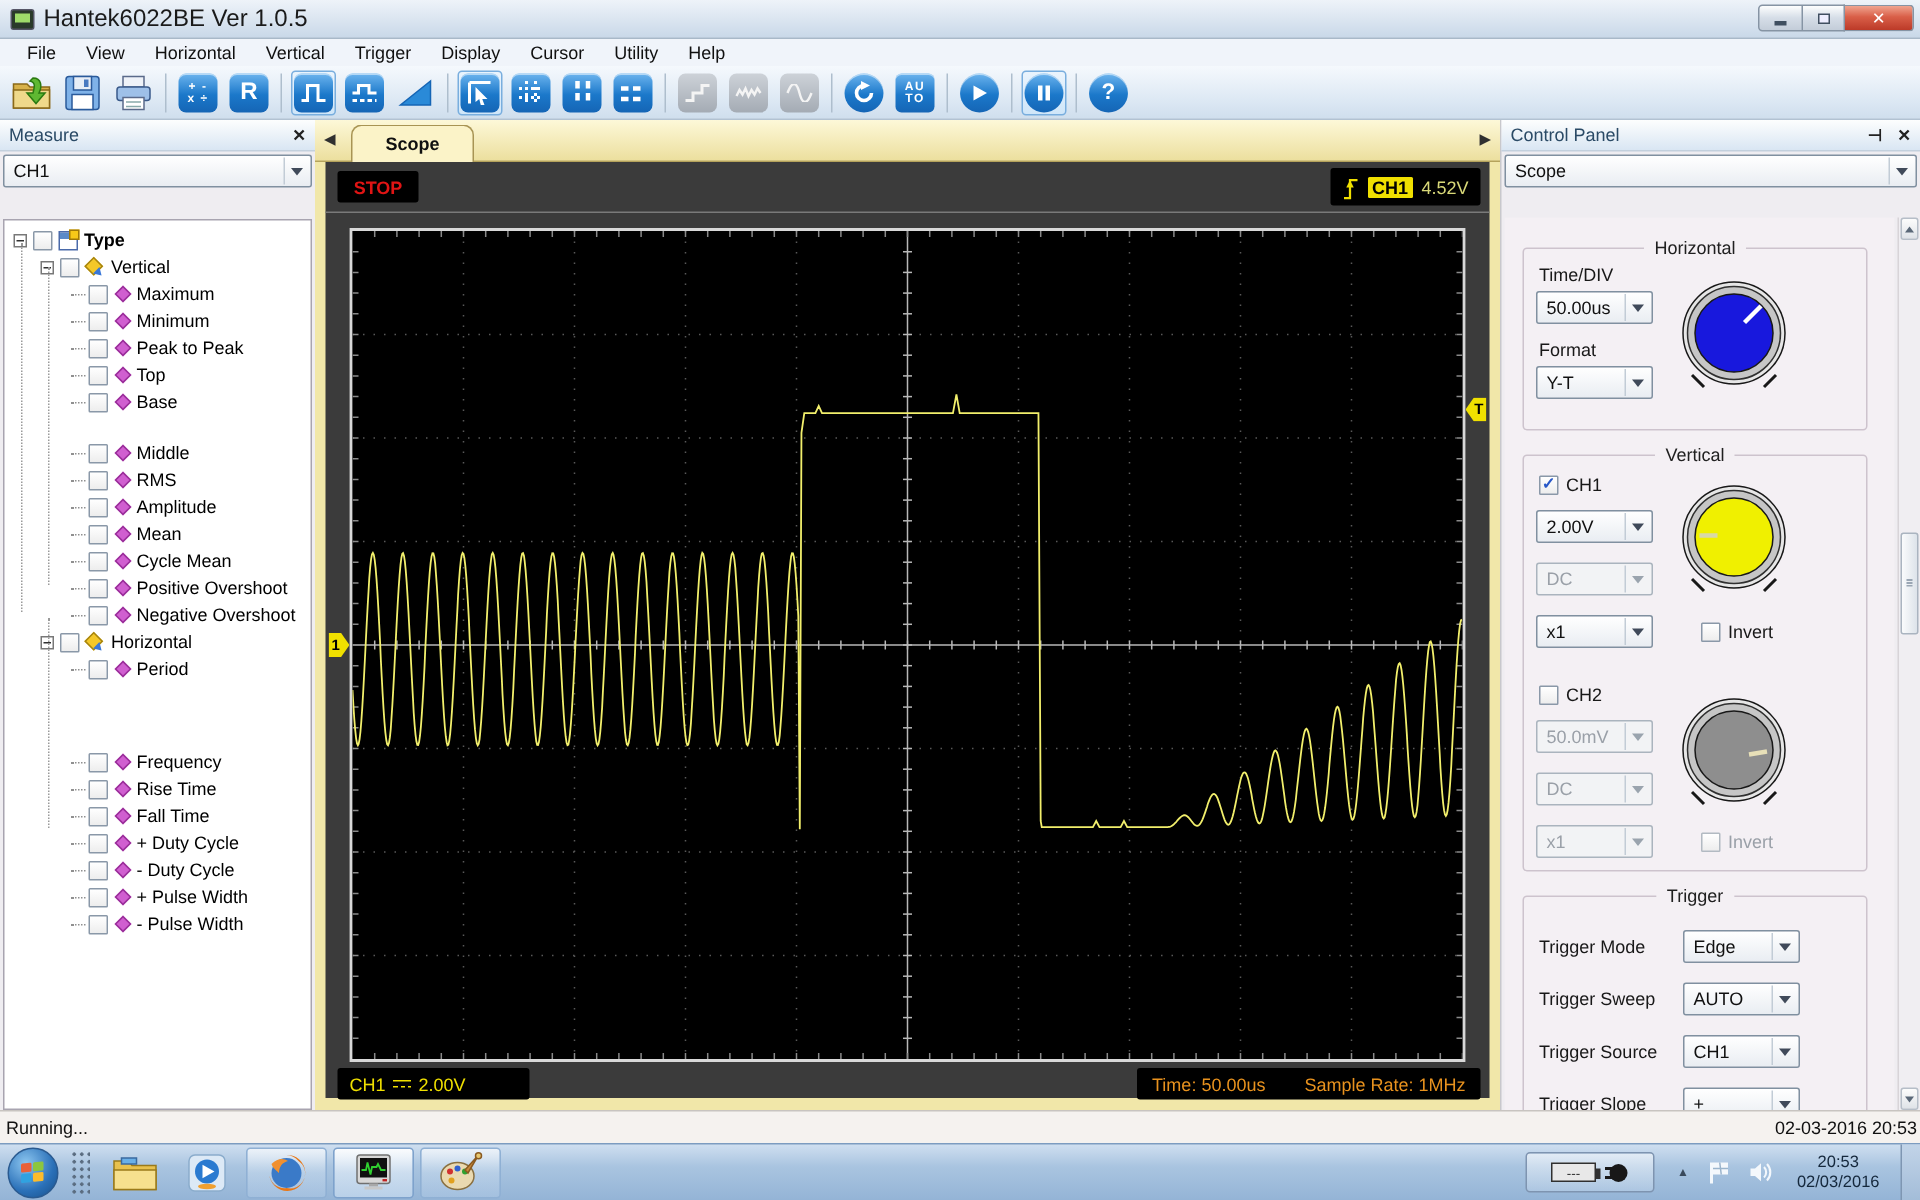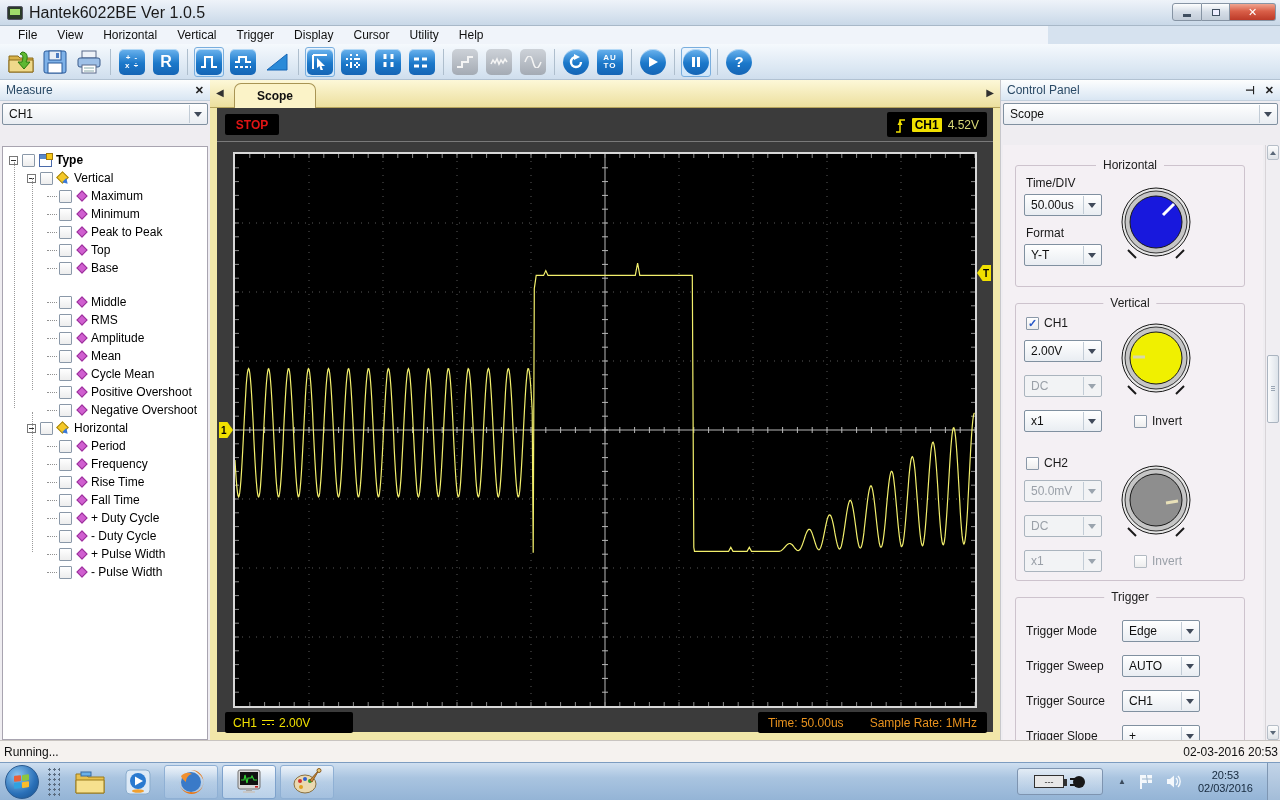--- a/index.html
+++ b/index.html
@@ -17,21 +17,21 @@
   .wbtn { height:18px; border:1px solid #8694a4; display:flex; align-items:center; justify-content:center;
     font-size:10px; color:#384858; background:linear-gradient(#fdfefe,#d5dde7 50%,#c3cdd9); }
   .wbtn.min { width:30px; border-radius:3px 0 0 3px; }
   .wbtn.max { width:28px; border-left:none; }
   .wbtn.close { width:46px; border-left:none; border-radius:0 3px 3px 0;
     background:linear-gradient(#f0a590,#d95f48 45%,#bc3a28); color:#fff; font-size:11px; }
   .glyph-min { width:8px; height:3px; background:#404f60; margin-top:7px; }
   .glyph-restore { width:8px; height:7px; border:1px solid #404f60; position:relative; background:#eef; }
 
   
-  #menubar { position:absolute; left:0; top:26px; width:1048px; height:18px; background:#f0f4fa;
+  #menubar { position:absolute; left:0; top:26px; width:1280px; height:18px; background:#f0f4fa;
     display:flex; align-items:center; padding-left:8px; }
   .menu-item { font-size:12px; color:#101010; padding:1px 10px; }
 
   
   #toolbar { position:absolute; left:0; top:44px; width:1280px; height:36px;
     background:linear-gradient(#f5f9fd,#dbe7f3 70%,#cfdeed); border-bottom:1px solid #b2c2d2;
     display:flex; align-items:center; padding-left:4px; }
   .tsep { width:1px; height:26px; background:#aebecd; margin:0 4px; }
   .tbtn { width:30px; height:30px; margin:0 2px; display:flex; align-items:center; justify-content:center; position:relative; }
   .blue-sq { width:26px; height:26px; border-radius:5px; background:linear-gradient(#6cb4ee,#1b78ca 55%,#1565b5);
@@ -464,21 +464,21 @@
           <span class="cbx"></span>
           <span class="icon-group"></span>
           <span class="tlabel">Horizontal</span>
         </div>
         <div class="trow" style="padding-left: 44px;">
           <span class="hline"></span>
           <span class="cbx"></span>
           <span class="diamond"></span>
           <span class="tlabel">Period</span>
         </div>
-        <div class="trow" style="padding-left: 44px;">
+        <div class="trow" style="padding-left: 44px; margin-top: 44px;">
           <span class="hline"></span>
           <span class="cbx"></span>
           <span class="diamond"></span>
           <span class="tlabel">Frequency</span>
         </div>
         <div class="trow" style="padding-left: 44px;">
           <span class="hline"></span>
           <span class="cbx"></span>
           <span class="diamond"></span>
           <span class="tlabel">Rise Time</span>

